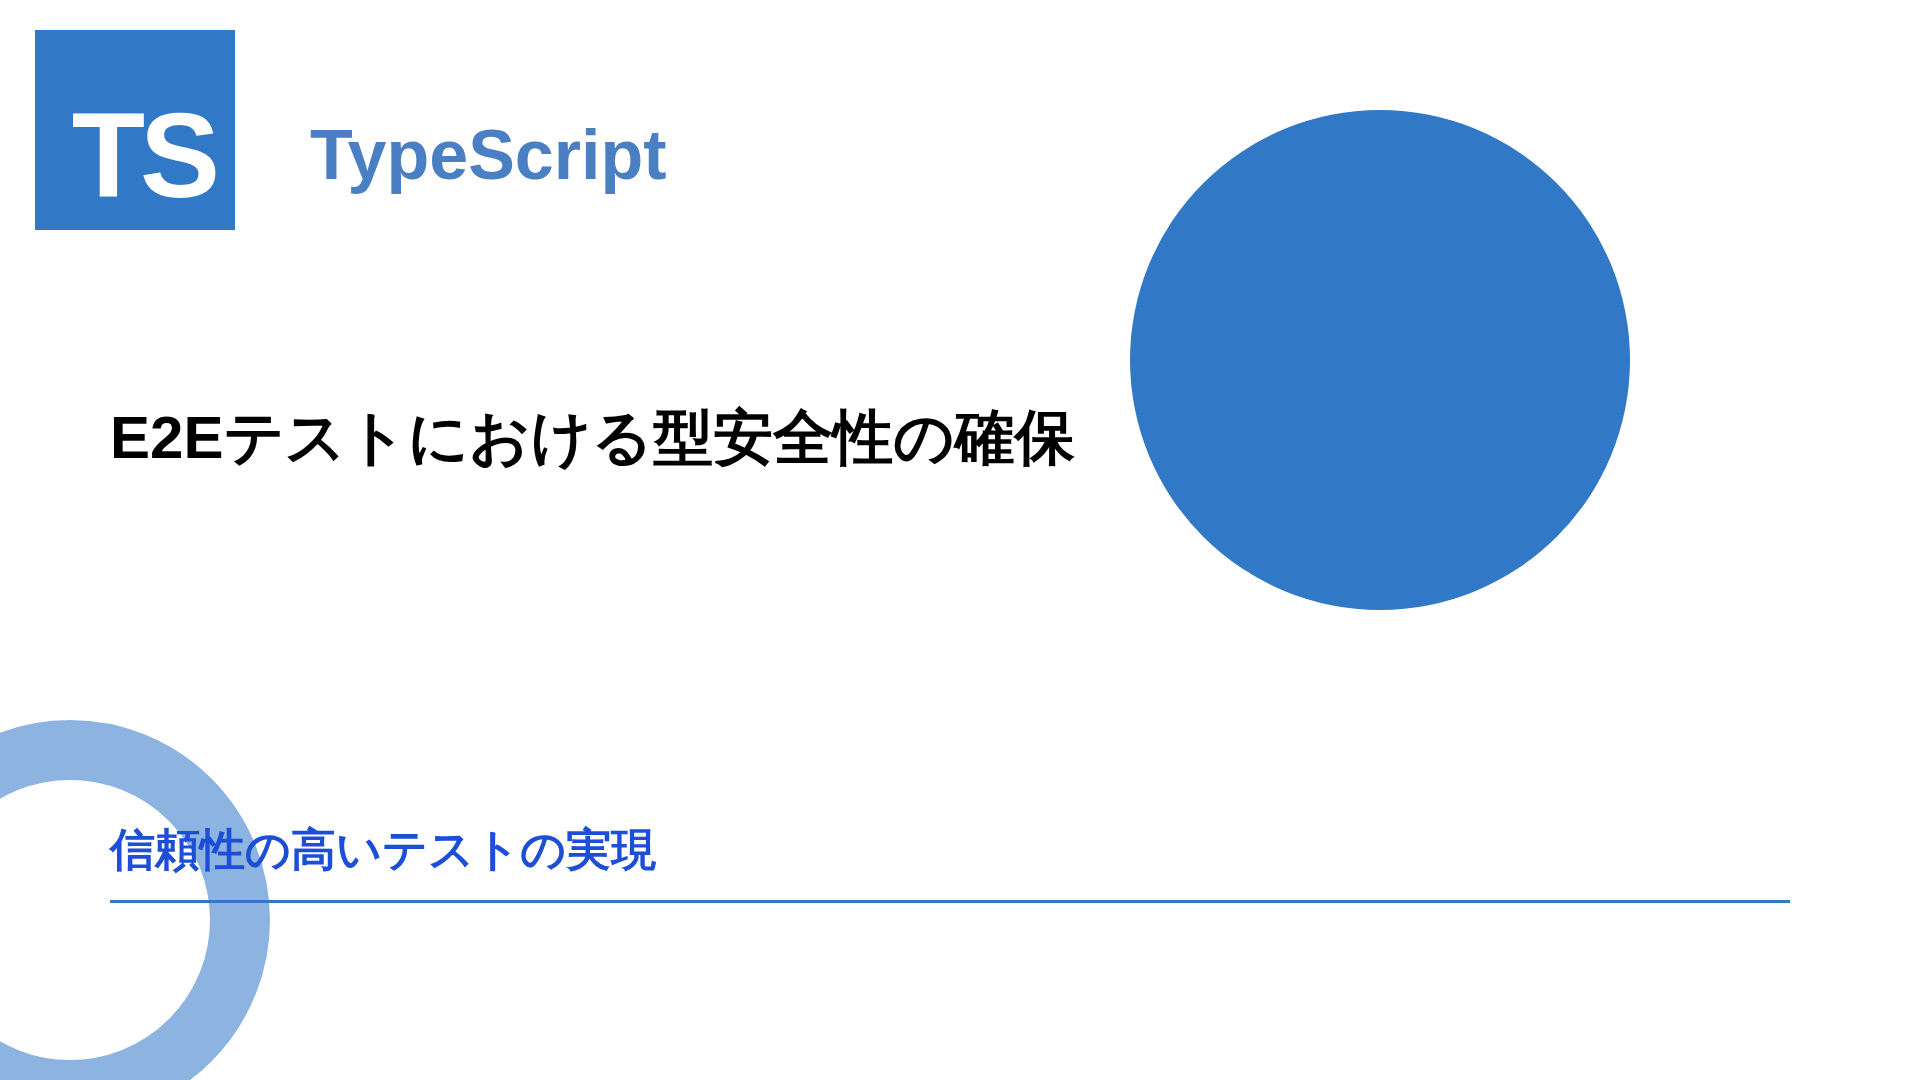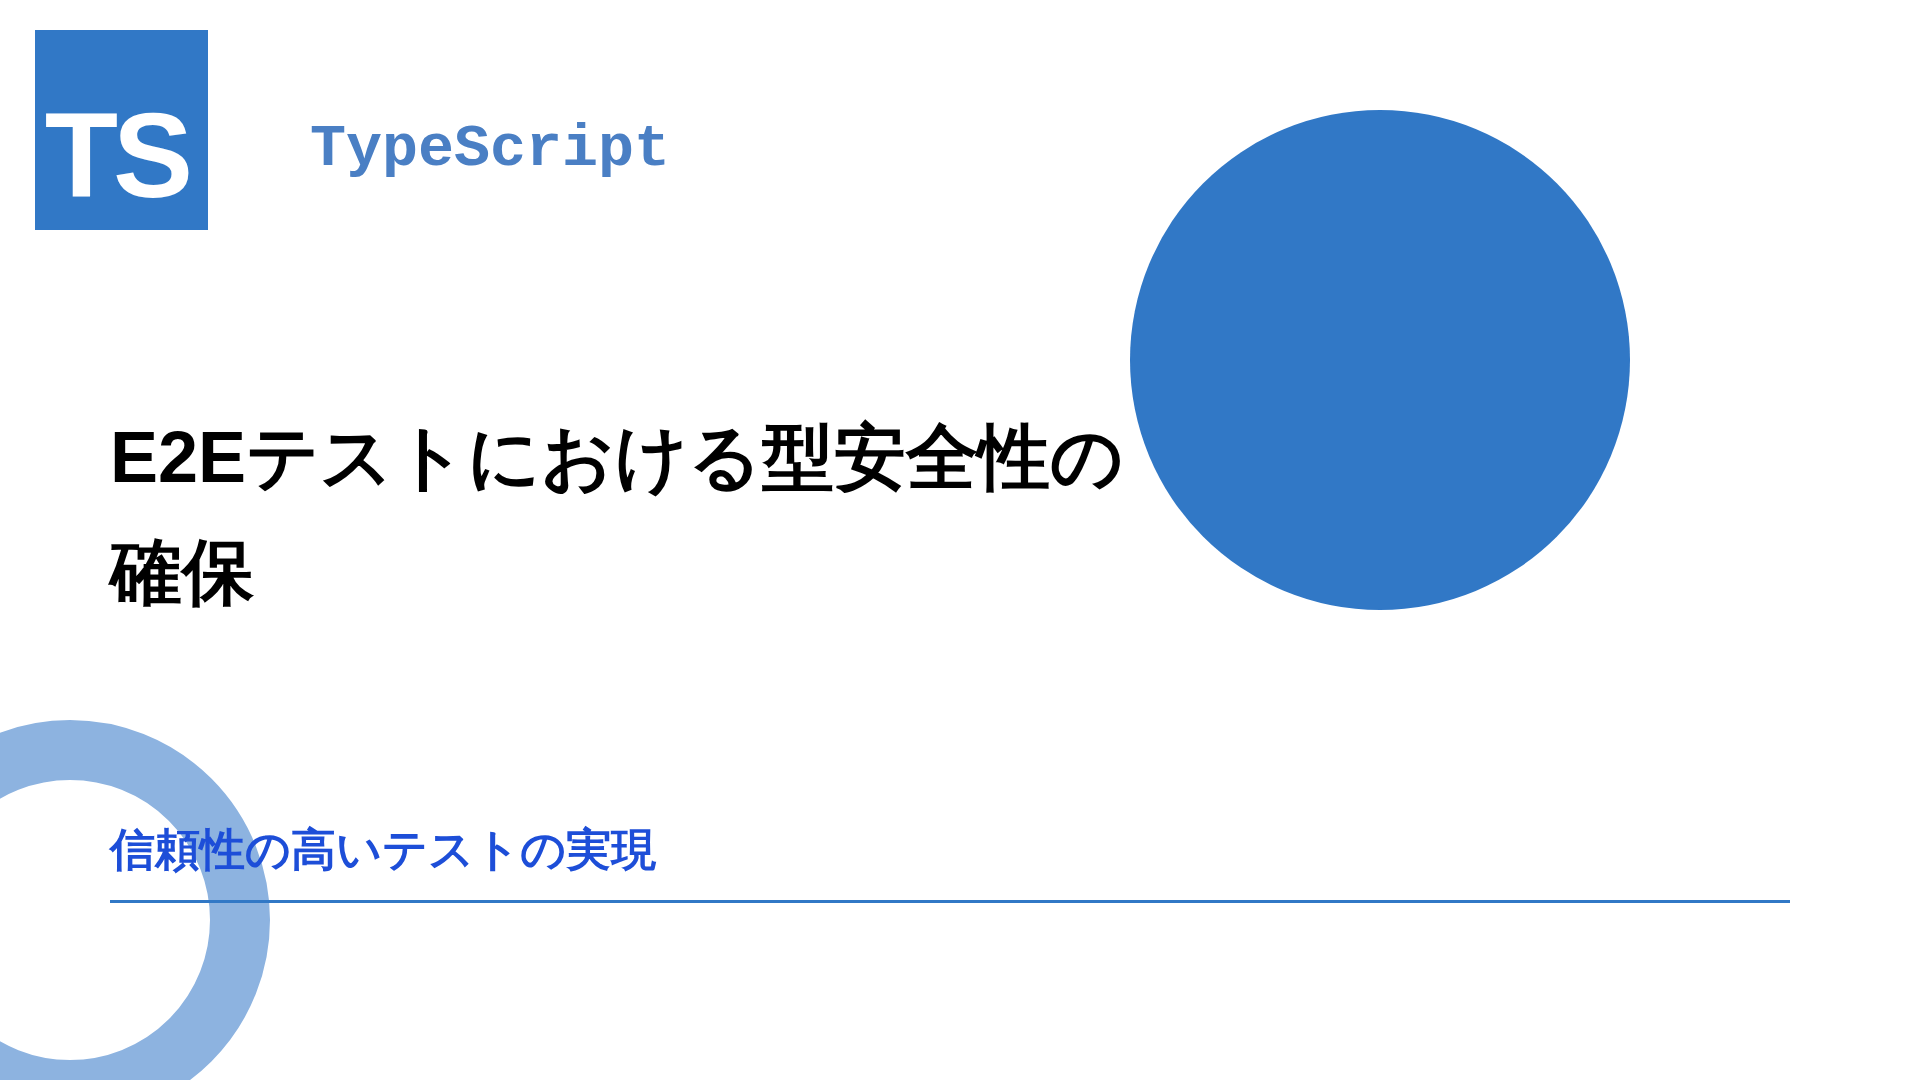--- a/index.html
+++ b/index.html
@@ -12,59 +12,59 @@
       height: 1080px;
       background: #ffffff;
       position: relative;
       overflow: hidden;
       font-family: "Comic Sans MS", "Hiragino Maru Gothic ProN", "Yu Gothic", sans-serif;
     }
     .ts-logo {
       position: absolute;
       top: 30px;
       left: 35px;
-      width: 173px;
+      width: 200px;
       height: 200px;
       background: #3178c6;
       display: flex;
       align-items: flex-end;
       justify-content: flex-end;
       padding: 10px 20px 15px 10px;
     }
     .ts-logo-text {
       color: #ffffff;
       font-size: 120px;
       font-weight: bold;
       font-family: "Arial", sans-serif;
       letter-spacing: -5px;
       line-height: 1;
     }
     .brand-name {
       position: absolute;
       top: 115px;
       left: 310px;
-      font-size: 60px;
+      font-size: 70px;
       font-weight: bold;
       color: #4a7fc4;
-      font-family: Liberation Mono, monospace;
+      font-family: Liberation Sans, sans-serif;
     }
     .circle-filled {
       position: absolute;
       top: 110px;
       left: 1130px;
       width: 500px;
       height: 500px;
       background: #3178c6;
       border-radius: 50%;
     }
     .main-title {
       position: absolute;
-      top: 400px;
+      top: 390px;
       left: 110px;
-      font-size: 72px;
+      font-size: 60px;
       font-weight: 900;
       color: #000000;
       line-height: 1.6;
       max-width: 1060px;
       z-index: 2;
       font-family: "Hiragino Maru Gothic ProN", "Yu Gothic", "Comic Sans MS", sans-serif;
     }
     .subtitle {
       position: absolute;
       top: 820px;

